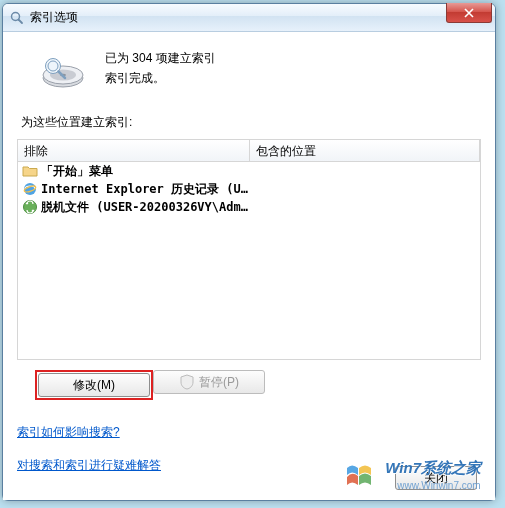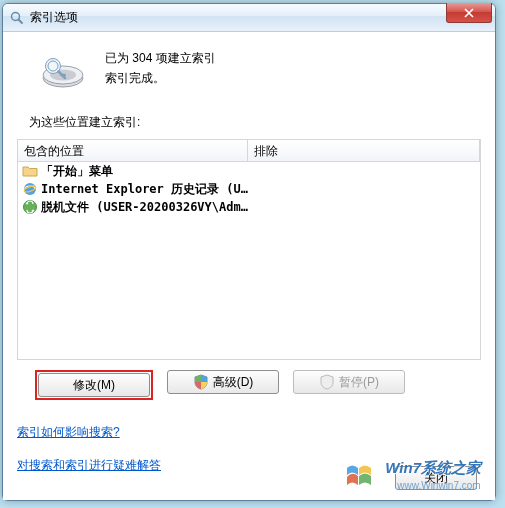--- a/index.html
+++ b/index.html
@@ -75,21 +75,21 @@
     width: 48px; height: 48px;
     margin-right: 18px;
     margin-top: 2px;
   }
   .summary-text {
     padding-top: 2px;
     line-height: 20px;
     color: #000;
   }
   .section-label {
-    margin: 4px 0 8px 12px;
+    margin: 4px 0 8px 4px;
     color: #000;
   }
   .groupbox {
     border: 1px solid #d6d6d6;
     flex: 1;
     display: flex;
     flex-direction: column;
     background: #fff;
   }
   .headers {
@@ -134,21 +134,20 @@
     font-weight: bold;
   }
   .row .rexc {
     flex: 1;
     white-space: nowrap;
     overflow: hidden;
     font-family: "SimSun", monospace;
   }
   .buttons-row {
     display: flex;
-    gap: 14px;
     margin: 10px 0 6px 0;
     padding-left: 21px;
   }
   .btn {
     width: 112px; height: 24px;
     background: linear-gradient(to bottom, #fdfdfd, #e8e8e8);
     border: 1px solid #8e8e8e;
     border-radius: 3px;
     display: inline-flex;
     align-items: center;
@@ -254,22 +253,22 @@
       <div class="summary-text">
         <div>已为 304 项建立索引</div>
         <div>索引完成。</div>
       </div>
     </div>
 
     <div class="section-label">为这些位置建立索引:</div>
 
     <div class="groupbox">
       <div class="headers">
+        <div class="col col-exc">排除</div>
         <div class="col col-loc">包含的位置</div>
-        <div class="col col-exc">排除</div>
       </div>
       <div class="listbody">
 
         <div class="row">
           <span class="ricon">
             <svg viewBox="0 0 16 16">
                 <path d="M1 4 h5 l1.5 1.5 H15 V13 H1 Z" fill="#f6d58a" stroke="#caa94e"></path>
               </svg>
           </span>
           <span class="rloc">「开始」菜单</span>
@@ -303,32 +302,20 @@
 
       </div>
     </div>
 
     <div class="buttons-row">
       <span class="highlight-modify">
         <button class="btn">
           <span>修改(M)</span>
         </button>
       </span>
-      <button class="btn">
-        <span class="bicon">
-          <svg viewBox="0 0 16 16">
-              <path d="M8 1 L14 3 V8 C14 12 11 14.5 8 15 C5 14.5 2 12 2 8 V3 Z" fill="#f2f2f2" stroke="#888"></path>
-              <path d="M8 1 L14 3 V8 L8 8 Z" fill="#4fa3e3"></path>
-              <path d="M8 8 L14 8 C14 12 11 14.5 8 15 Z" fill="#f6d35a"></path>
-              <path d="M2 3 L8 1 V8 L2 8 Z" fill="#6bb26a"></path>
-              <path d="M2 8 L8 8 V15 C5 14.5 2 12 2 8 Z" fill="#d66"></path>
-            </svg>
-        </span>
-        <span>高级(D)</span>
-      </button>
       <button class="btn disabled">
         <span class="bicon">
           <svg viewBox="0 0 16 16">
               <path d="M8 1 L14 3 V8 C14 12 11 14.5 8 15 C5 14.5 2 12 2 8 V3 Z" fill="#eee" stroke="#bcbcbc"></path>
             </svg>
         </span>
         <span>暂停(P)</span>
       </button>
     </div>
 

